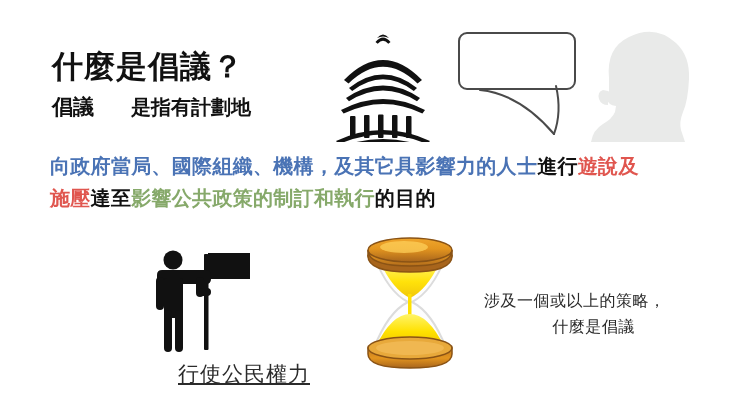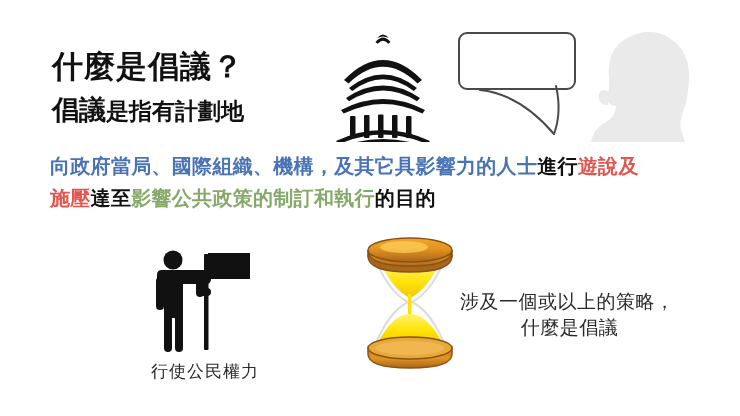--- a/index.html
+++ b/index.html
@@ -37,24 +37,25 @@
     position: absolute;
     left: 52px;
     top: 96px;
     font-family: "DejaVu Serif", "Liberation Serif", serif;
     font-weight: bold;
     color: #111111;
     white-space: nowrap;
     line-height: 1;
   }
   .subtitle .lead {
-    font-size: 27px;
+    font-size: 21px;
   }
   .subtitle .rest {
-    font-size: 23px;
+    font-size: 20px;
+    margin-left: 37px;
   }
 
   
   .body-text {
     position: absolute;
     left: 50px;
     top: 150px;
     width: 660px;
     font-family: "DejaVu Serif", "Liberation Serif", serif;
     font-weight: bold;
@@ -117,45 +118,46 @@
     left: 148px;
     top: 248px;
     width: 108px;
     height: 104px;
   }
   .caption-left {
     position: absolute;
     left: 100px;
     top: 360px;
     width: 210px;
-    text-align: center;
+    text-align: right;
     font-family: "DejaVu Sans", "Liberation Sans", sans-serif;
-    font-size: 17px;
+    font-size: 21px;
     color: #2b2b2b;
     letter-spacing: 1px;
+    text-decoration: underline;
   }
 
   
   .hourglass {
     position: absolute;
     left: 358px;
     top: 232px;
     width: 104px;
     height: 140px;
   }
 
   
   .caption-right {
     position: absolute;
-    left: 452px;
+    left: 476px;
     top: 288px;
     width: 235px;
     text-align: center;
     font-family: "DejaVu Sans", "Liberation Sans", sans-serif;
-    font-size: 19px;
+    font-size: 16px;
     line-height: 26px;
     color: #2b2b2b;
     letter-spacing: 0.5px;
   }
   .caption-right .cl { display: block; }
   .caption-right .cl.first { text-align: left; padding-left: 8px; }
 </style>
 </head>
 <body>
 

